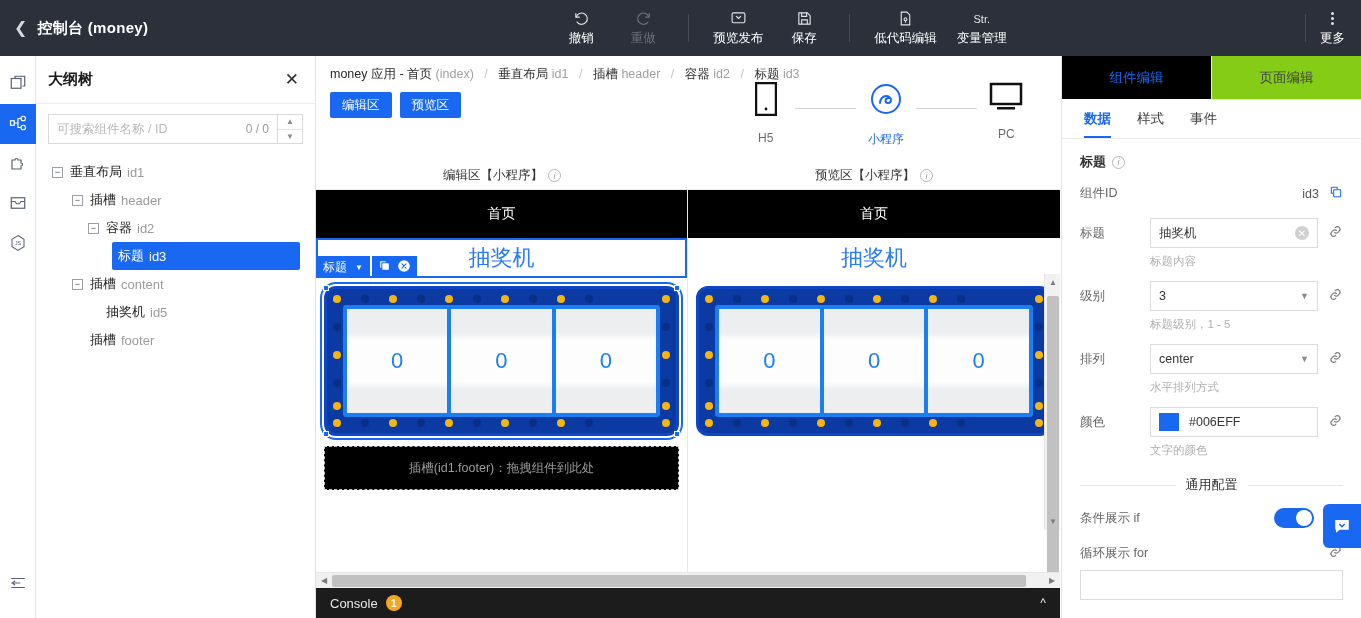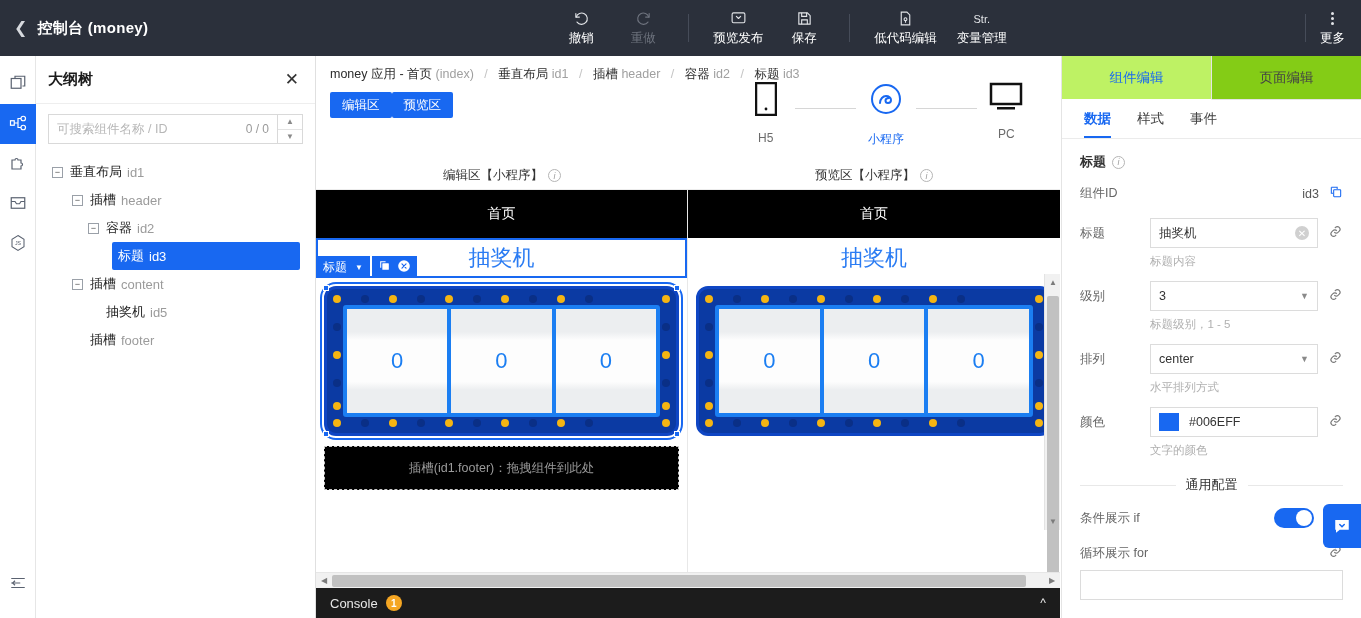--- a/index.html
+++ b/index.html
@@ -91,21 +91,21 @@
   
   .center {
     position: absolute; left: 316px; top: 56px; width: 744px; height: 562px;
     background: #fff; display: flex; flex-direction: column;
   }
   .crumbbar { padding: 10px 0 0 14px; }
   .crumb { font-size: 12.5px; color: #5a5a5a; white-space: nowrap; }
   .crumb .ck { color: #2b2b2b; }
   .crumb .cid { color: #a0a0a0; }
   .crumb .sp { color: #c4c4c4; margin: 0 7px; }
-  .seg { margin-top: 9px; display: flex; }
+  .seg { margin-top: 9px; display: flex; gap: 8px; }
   .seg button {
     background: #1868f1; color: #fff; border: none; height: 26px; padding: 0 12px;
     font-size: 12.5px; border-radius: 2px; cursor: pointer;
     font-family: "Liberation Sans", sans-serif;
   }
 
   .devices {
     position: absolute; left: 420px; top: 26px; width: 300px; height: 80px;
     display: flex; align-items: flex-start; justify-content: center;
   }
@@ -200,21 +200,21 @@
   
   .props {
     position: absolute; left: 1061px; top: 56px; width: 300px; height: 562px;
     background: #fff; border-left: 1px solid #e4e4e4;
   }
   .ptabs { display: flex; height: 44px; }
   .ptab {
     flex: 1; display: flex; align-items: center; justify-content: center;
     font-size: 13.5px; cursor: pointer; border-bottom: 1px solid #e4e4e4;
   }
-  .ptab.active { color: #1868f1; background: #bef264; border-bottom-color: #fff;
+  .ptab.active { color: #1868f1; background: #000000; border-bottom-color: #fff;
                  border-right: 1px solid #e4e4e4; }
   .ptab.idle { background: #84cc16; color: #444; }
   .ptabs2 { display: flex; gap: 26px; padding: 0 22px; border-bottom: 1px solid #ebebeb; }
   .ptab2 { height: 38px; display: flex; align-items: center; font-size: 13.5px; color: #404040; cursor: pointer; position: relative;}
   .ptab2.active { color: #1868f1; font-weight: bold; }
   .ptab2.active::after { content:""; position:absolute; left:0; right:0; bottom:0; height:2px; background:#1868f1;}
 
   .pbody { padding: 14px 18px 0 18px; }
   .prow { display: flex; align-items: center; margin-bottom: 6px; }
   .plabel { width: 70px; font-size: 12.5px; color: #666; flex: none; }

